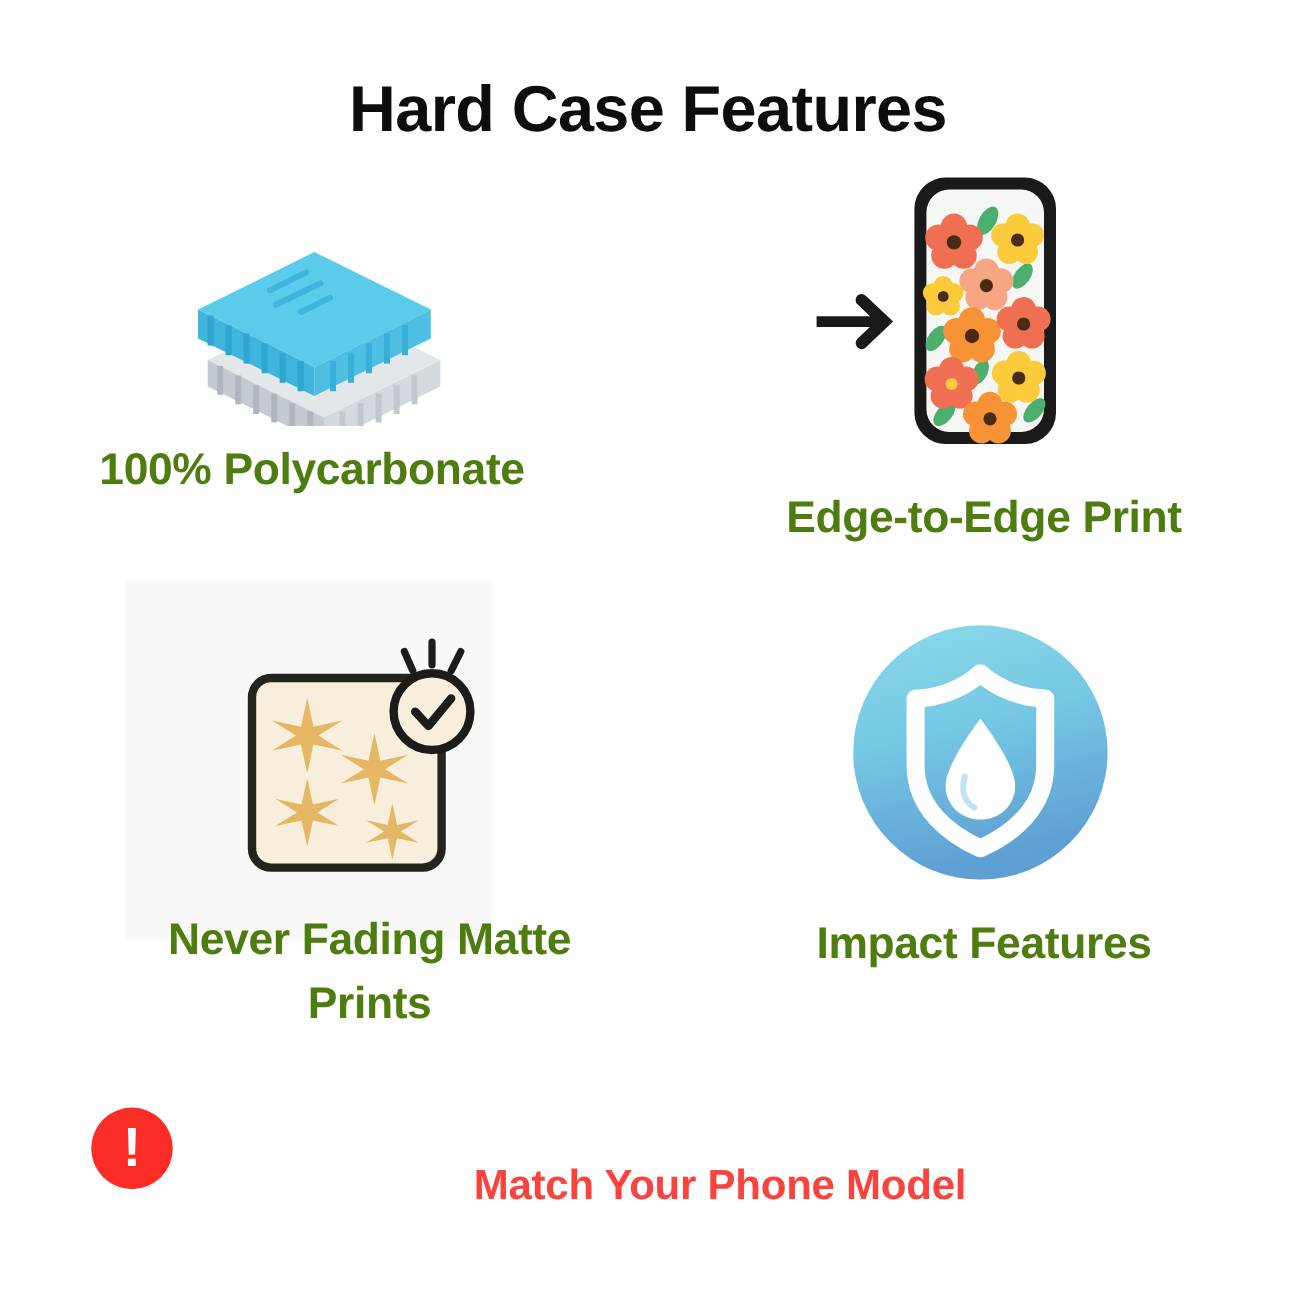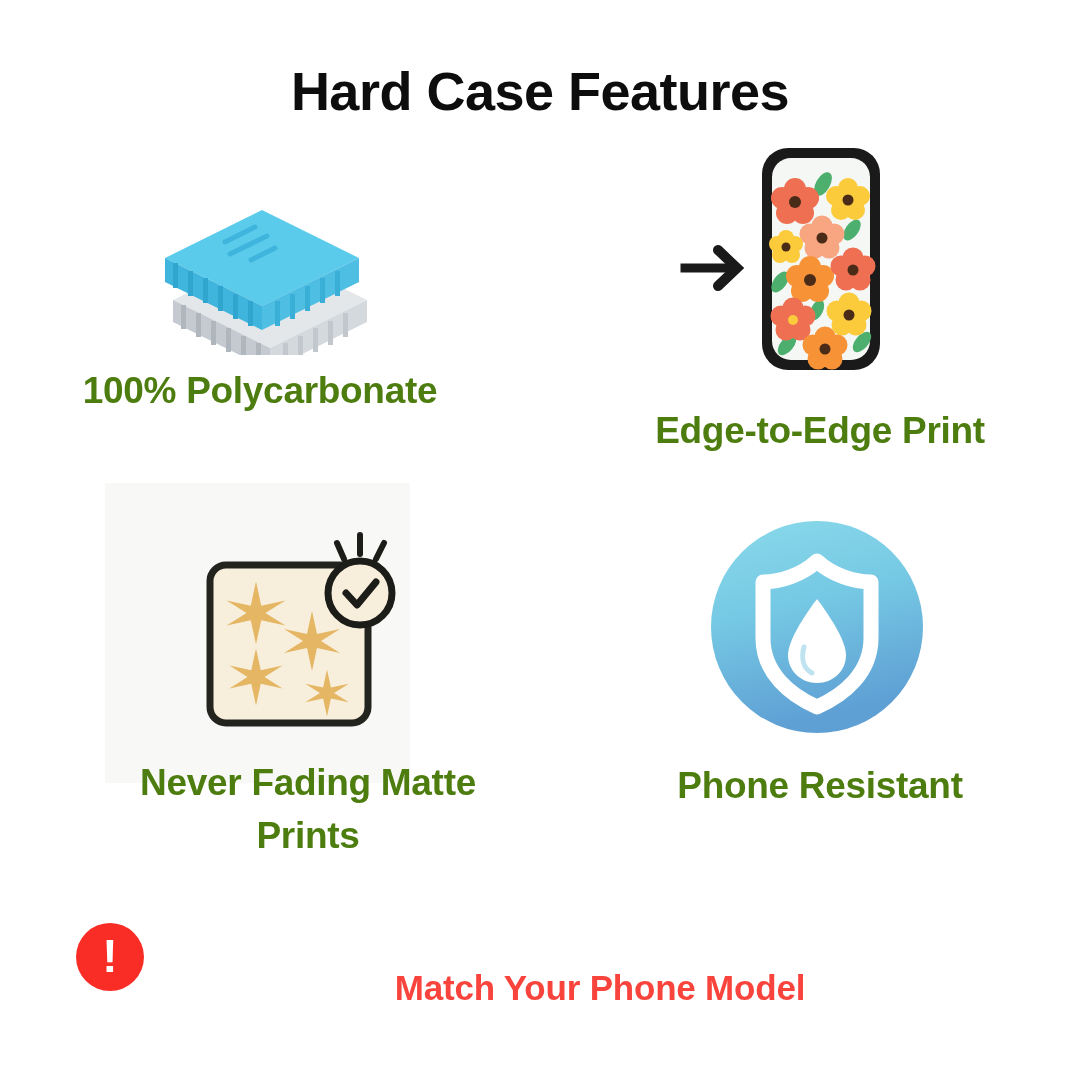--- a/index.html
+++ b/index.html
@@ -384,21 +384,21 @@
         <path d="M107 79
                  C 107 79, 78 116, 78 135
                  C 78 151, 91 163, 107 163
                  C 123 163, 136 151, 136 135
                  C 136 116, 107 79, 107 79 Z" fill="#FFFFFF"></path>
 
         <path d="M94 127 C 91 138, 93 148, 102 153" fill="none" stroke="#BFE3F0" stroke-width="5" stroke-linecap="round"></path>
       </svg>
     </div>
     <div class="feature-label">
-      <span>Phone Resistant</span>
+      <span>Impact Features</span>
     </div>
   </div>
 
   <div class="note-row">
     <div class="note-badge">
       <span>!</span>
     </div>
     <div class="note-text">
       <span class="line2">Match Your Phone Model</span>
     </div>

